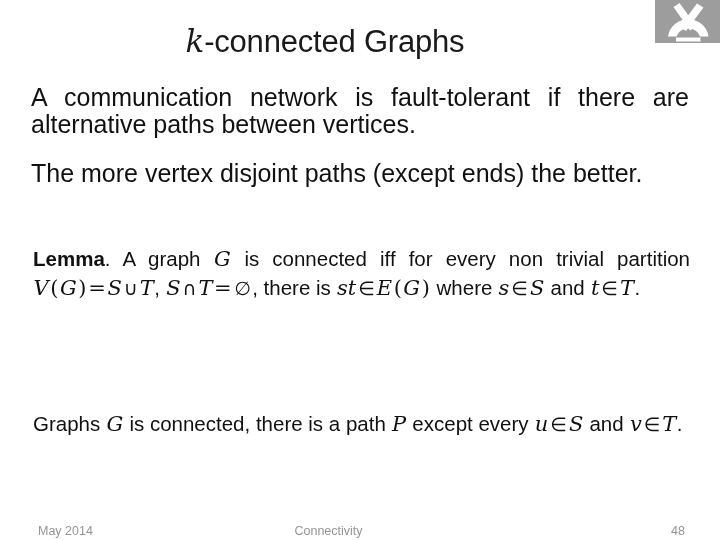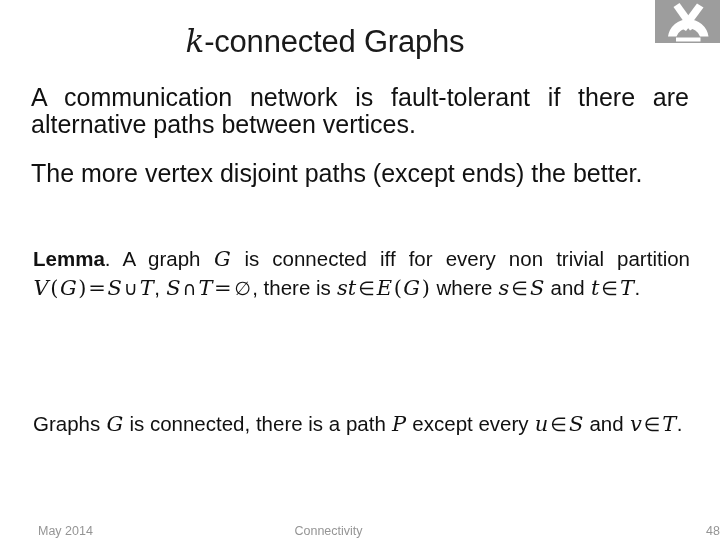--- a/index.html
+++ b/index.html
@@ -105,21 +105,21 @@
   .footer-item {
     position: absolute;
     top: 523px;
     font-size: 12.5px;
     line-height: 17px;
     color: #959595;
     white-space: nowrap;
   }
   .footer-date   { left: 38px; }
   .footer-center { left: 0; width: 657px; text-align: center; }
-  .footer-page   { left: 0; width: 720px; text-align: right; box-sizing: border-box; }
+  .footer-page   { left: 0; width: 720px; text-align: right; padding-right: 35px; box-sizing: border-box; }
 </style>
 </head>
 <body>
 
 <div class="slide">
 
   <div class="logo-box">
     <svg width="65" height="43" viewBox="0 0 65 43">
       <g fill="#ffffff">
 

